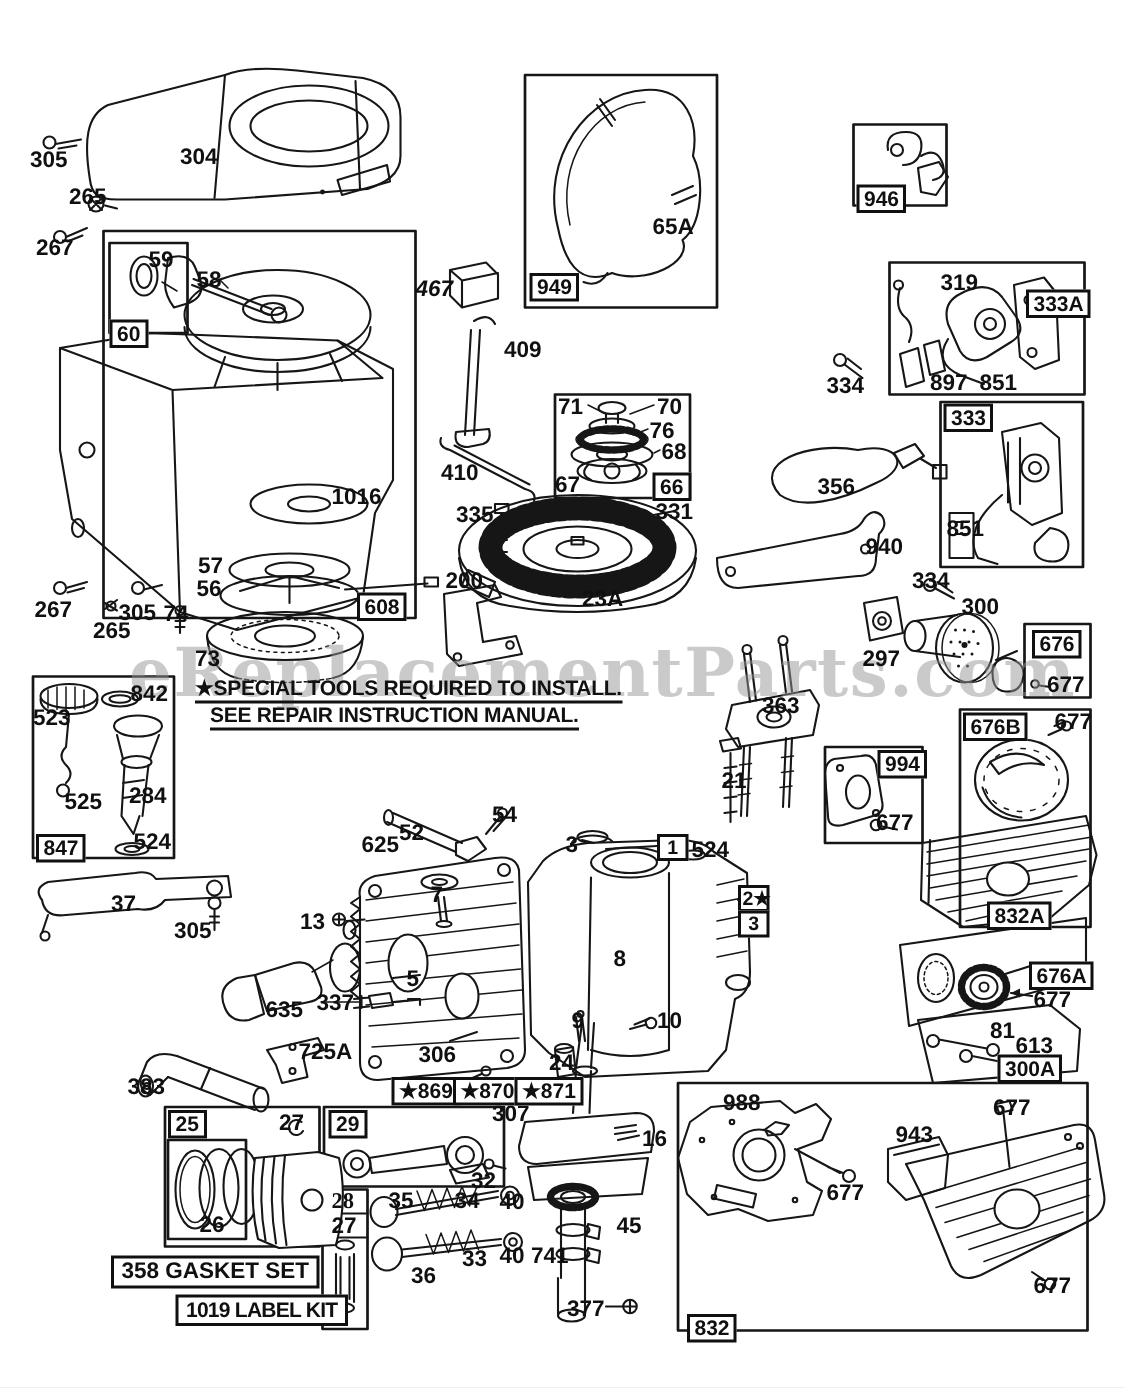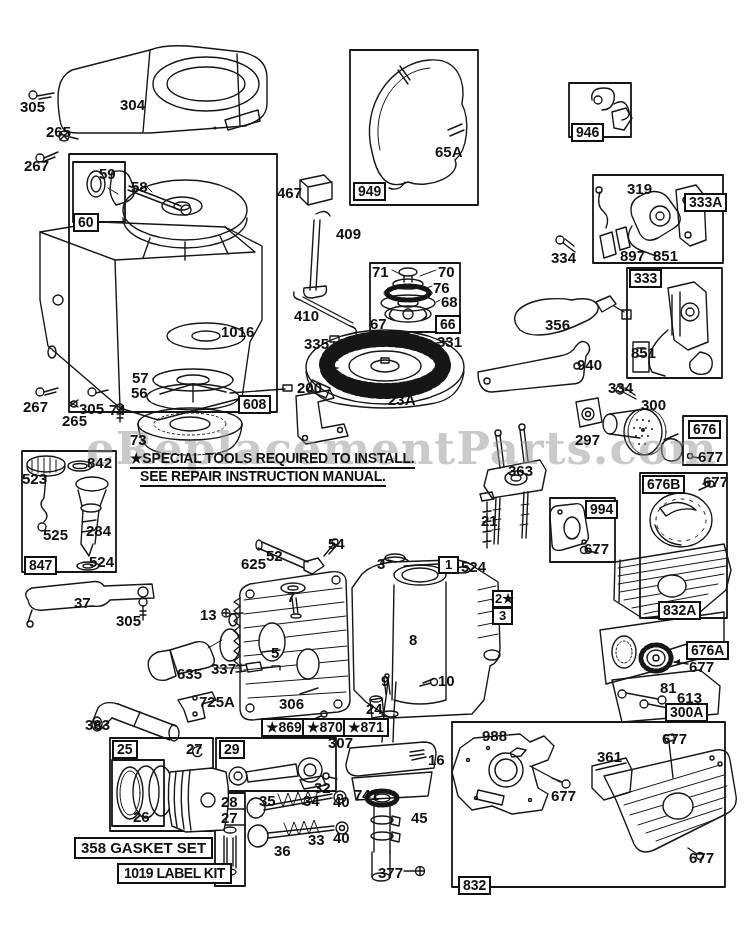--- a/index.html
+++ b/index.html
@@ -497,21 +497,21 @@
 <div class="note note1">★SPECIAL TOOLS REQUIRED TO INSTALL.</div>
 <div class="note note2">SEE REPAIR INSTRUCTION MANUAL.</div>
 <div id="callouts">
       <div class="callout p" style="left: 20px; top: 99px;">305</div>
       <div class="callout p" style="left: 46px; top: 124px;">265</div>
       <div class="callout p" style="left: 24px; top: 158px;">267</div>
       <div class="callout p" style="left: 120px; top: 97px;">304</div>
       <div class="callout p" style="left: 99px; top: 166px;">59</div>
       <div class="callout p" style="left: 131px; top: 179px;">58</div>
       <div class="callout b" style="left: 73px; top: 213px;">60</div>
-      <div class="callout p" style="left: 277px; top: 185px;">467</div>
+      <div class="callout p" style="left: 277px; top: 185px; font-style: italic;">467</div>
       <div class="callout p" style="left: 336px; top: 226px;">409</div>
       <div class="callout p" style="left: 435px; top: 144px;">65A</div>
       <div class="callout b" style="left: 353px; top: 182px;">949</div>
       <div class="callout b" style="left: 571px; top: 123px;">946</div>
       <div class="callout p" style="left: 627px; top: 181px;">319</div>
       <div class="callout b" style="left: 684px; top: 177px; margin-top: 16px;">333A</div>
       <div class="callout p" style="left: 620px; top: 248px;">897</div>
       <div class="callout p" style="left: 653px; top: 248px;">851</div>
       <div class="callout p" style="left: 551px; top: 250px;">334</div>
       <div class="callout b" style="left: 629px; top: 269px;">333</div>
@@ -566,29 +566,29 @@
       <div class="callout cell" style="left: 438px; top: 556px;">1</div>
       <div class="callout p" style="left: 481px; top: 513px;">21</div>
       <div class="callout p" style="left: 461px; top: 559px;">524</div>
       <div class="callout cell" style="left: 492px; top: 590px;">2★</div>
       <div class="callout cell" style="left: 492px; top: 607px;">3</div>
       <div class="callout p" style="left: 409px; top: 632px;">8</div>
       <div class="callout p" style="left: 381px; top: 673px;">9</div>
       <div class="callout p" style="left: 438px; top: 673px;">10</div>
       <div class="callout p" style="left: 366px; top: 701px;">24</div>
       <div class="callout p" style="left: 428px; top: 752px;">16</div>
-      <div class="callout p" style="left: 354px; top: 787px;">741</div>
+      <div class="callout p" style="left: 354px; top: 830px;">741</div>
       <div class="callout p" style="left: 411px; top: 810px;">45</div>
       <div class="callout p" style="left: 378px; top: 865px;">377</div>
       <div class="callout b" style="left: 112px; top: 740px;">25</div>
       <div class="callout p" style="left: 186px; top: 741px;">27</div>
       <div class="callout p" style="left: 133px; top: 809px;">26</div>
       <div class="callout b" style="left: 219px; top: 740px;">29</div>
       <div class="callout p" style="left: 314px; top: 780px;">32</div>
-      <div class="callout p" style="left: 221px; top: 794px;">28</div>
+      <div class="callout p" style="left: 221px; top: 794px; font-family: Liberation Serif, serif;">28</div>
       <div class="callout p" style="left: 221px; top: 810px;">27</div>
       <div class="callout p" style="left: 259px; top: 793px;">35</div>
       <div class="callout p" style="left: 303px; top: 793px;">34</div>
       <div class="callout p" style="left: 333px; top: 794px;">40</div>
       <div class="callout p" style="left: 308px; top: 832px;">33</div>
       <div class="callout p" style="left: 333px; top: 830px;">40</div>
       <div class="callout p" style="left: 274px; top: 843px;">36</div>
       <div class="callout bw" style="left: 74px; top: 837px;">358 GASKET SET</div>
       <div class="callout bk" style="left: 117px; top: 863px;">1019 LABEL KIT</div>
       <div class="callout p" style="left: 508px; top: 463px;">363</div>
@@ -601,19 +601,19 @@
       <div class="callout b" style="left: 585px; top: 500px;">994</div>
       <div class="callout p" style="left: 584px; top: 541px;">677</div>
       <div class="callout b" style="left: 658px; top: 601px;">832A</div>
       <div class="callout b" style="left: 686px; top: 641px;">676A</div>
       <div class="callout p" style="left: 689px; top: 659px;">677</div>
       <div class="callout p" style="left: 660px; top: 680px;">81</div>
       <div class="callout p" style="left: 677px; top: 690px;">613</div>
       <div class="callout b" style="left: 665px; top: 703px;">300A</div>
       <div class="callout p" style="left: 482px; top: 728px;">988</div>
       <div class="callout p" style="left: 662px; top: 731px;">677</div>
-      <div class="callout p" style="left: 597px; top: 749px;">361</div>
+      <div class="callout p" style="left: 597px; top: 749px;">943</div>
       <div class="callout p" style="left: 551px; top: 788px;">677</div>
       <div class="callout p" style="left: 689px; top: 850px;">677</div>
       <div class="callout b" style="left: 458px; top: 863px; margin-top: 13px;">832</div>
     </div>
 
 </div>
 
 </body></html>

